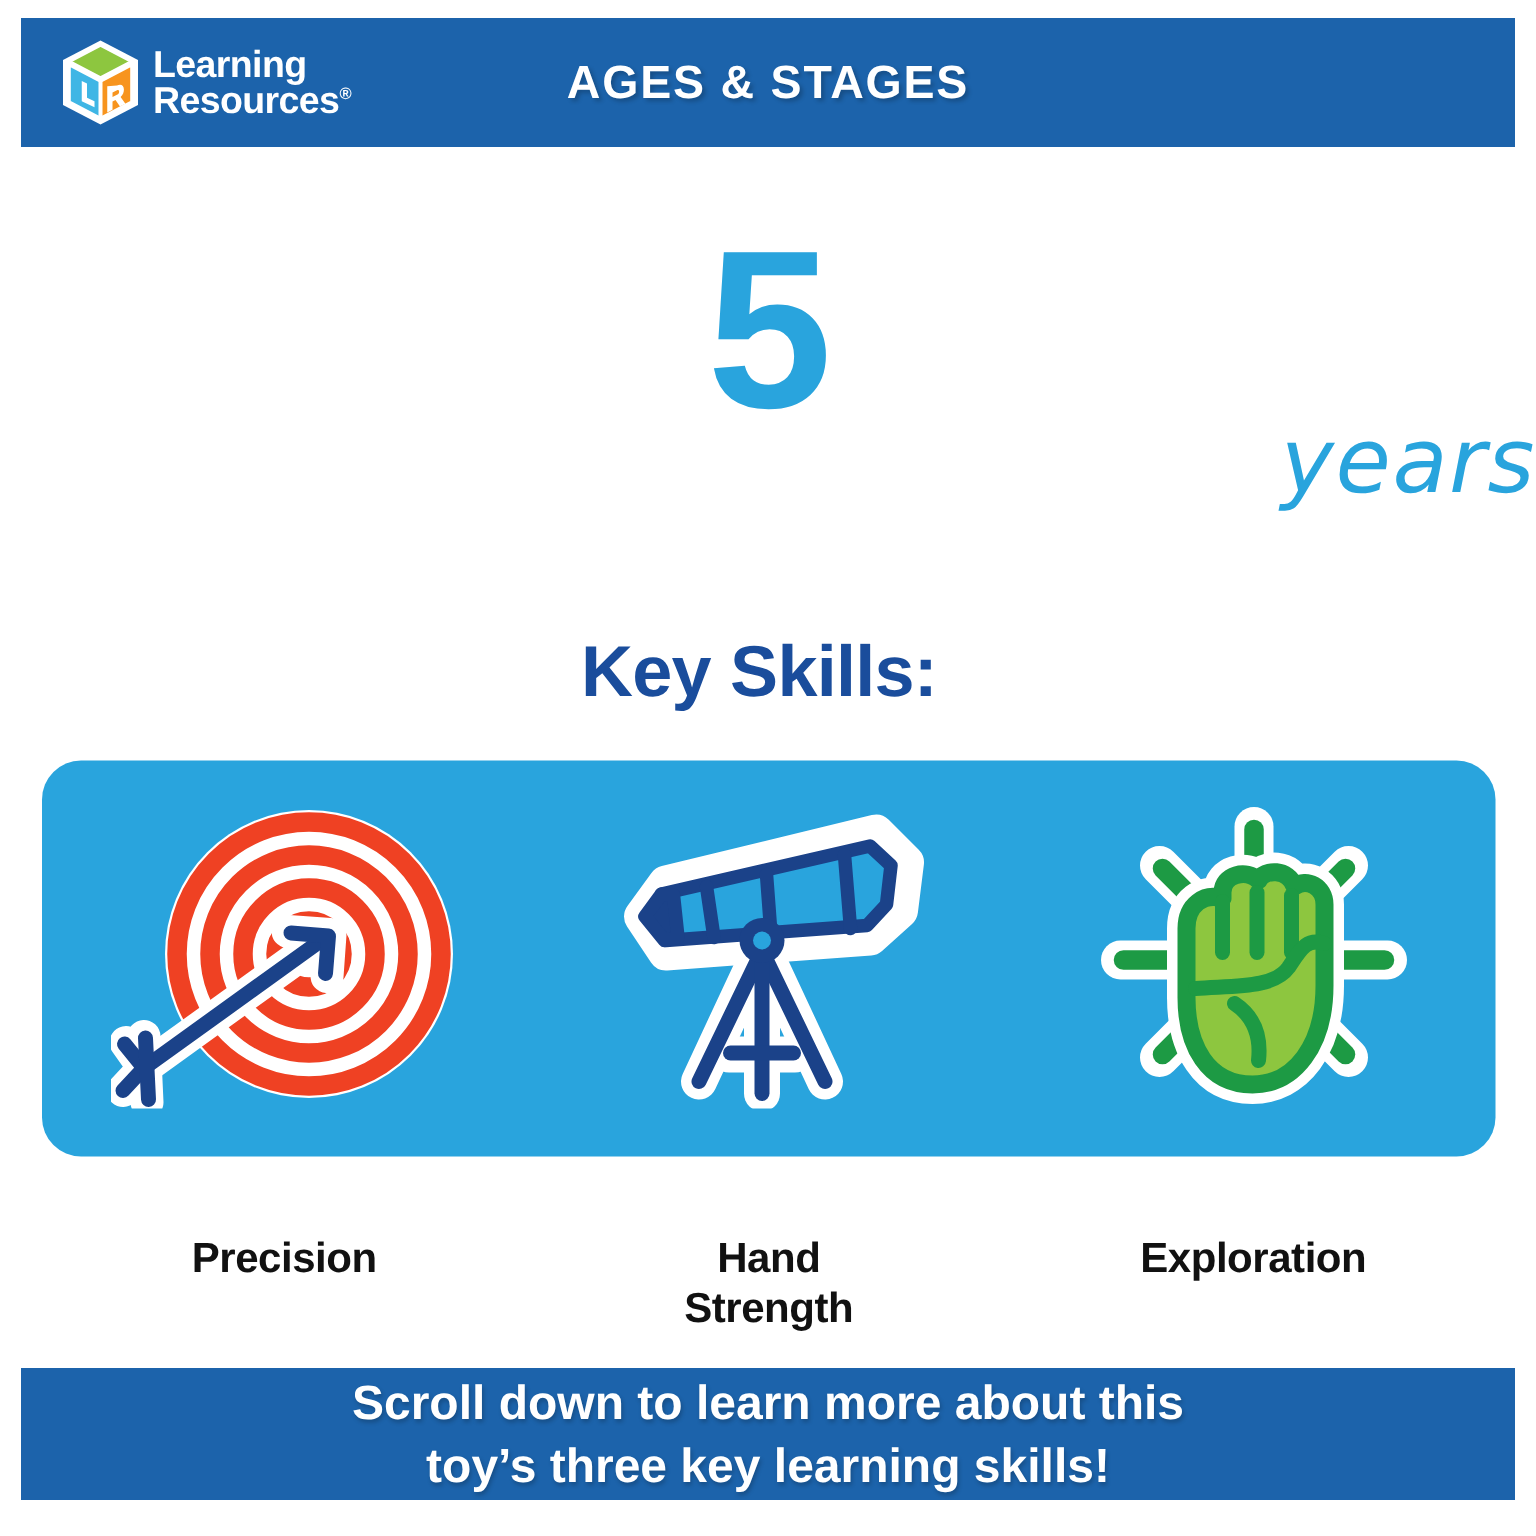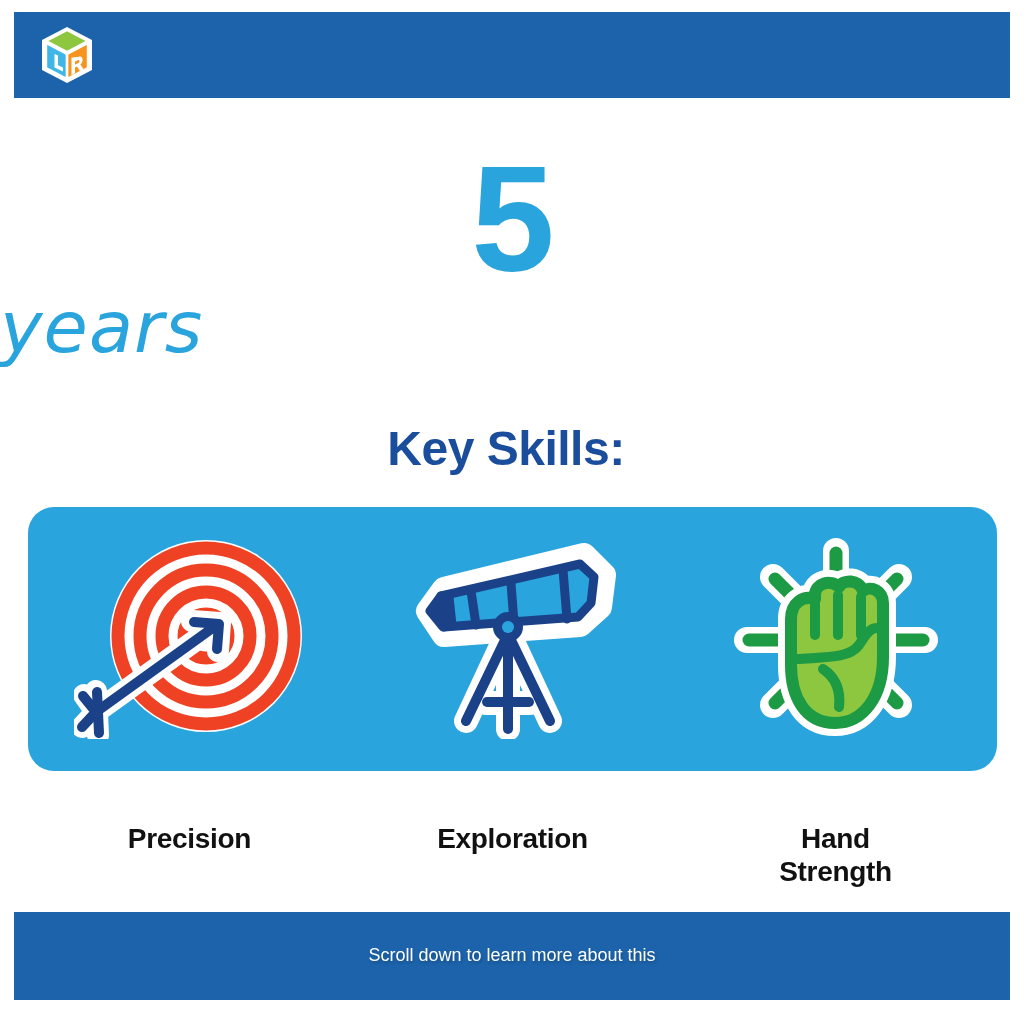--- a/index.html
+++ b/index.html
@@ -79,29 +79,28 @@
     line-height: 1;
     font-weight: bold;
     color: #29a4dd;
     letter-spacing: -2px;
   }
   .age-unit {
     position: absolute;
     left: 0;
     right: 0;
     top: 278px;
-    text-align: left;
-    font-size: 72px;
+    text-align: right;
+    font-size: 60px;
     line-height: 1;
     color: #29a4dd;
     font-family: "DejaVu Sans", sans-serif;
     font-style: italic;
     font-weight: 500;
     letter-spacing: 1px;
-    margin-top: 13px;
   }
   .key-skills {
     position: absolute;
     left: 0;
     right: 12px;
     top: 425px;
     text-align: center;
     font-size: 48px;
     line-height: 1;
     font-weight: bold;
@@ -161,23 +160,23 @@
     width: 996px;
     height: 88px;
     background: #1c63ab;
     display: flex;
     align-items: center;
     justify-content: center;
   }
   .footer-text {
     color: #ffffff;
     text-align: center;
-    font-size: 18px;
+    font-size: 32px;
     line-height: 1.32;
-    font-weight: normal;
+    font-weight: bold;
     text-shadow: 1px 2px 3px rgba(0,0,0,0.22);
   }
 </style>
 </head>
 <body>
 
 <div class="header-bar">
 
   <div class="logo-wrap">
     <span class="logo-cube">
@@ -193,22 +192,27 @@
 
         <polygon points="27,4 48,15 27,26 6,15" fill="none" stroke="#ffffff" stroke-width="2.4" stroke-linejoin="round"></polygon>
         <polygon points="6,17 27,28 27,53 6,42" fill="none" stroke="#ffffff" stroke-width="2.4" stroke-linejoin="round"></polygon>
         <polygon points="48,17 48,42 27,53 27,28" fill="none" stroke="#ffffff" stroke-width="2.4" stroke-linejoin="round"></polygon>
 
         <path d="M14.5 28 L14.5 41.5 L23 45.5 L23 41.5 L18 39.2 L18 29.6 Z" fill="#ffffff"></path>
 
         <path d="M31.5 31.5 L31.5 49 L35 47.2 L35 41.6 L37 40.6 L40 45 L43.6 43.2 L40.4 38.6 C42 37.2 42.6 35.4 42.6 33.6 C42.6 30.8 40.6 29.8 38 31 Z M35 35.6 L38 34.2 C39.1 33.7 39.4 34.3 39.4 35.1 C39.4 35.9 39.1 36.7 38 37.2 L35 38.6 Z" fill="#ffffff"></path>
       </svg>
     </span>
-  </div>
-
+    <span class="logo-text">
+      <span>Learning</span><br>
+      <span class="l2">Resources</span><span class="logo-reg">®</span>
+    </span>
+  </div>
+
+  <div class="header-title">AGES &amp; STAGES</div>
 </div>
 
 <div class="age-number">5</div>
 <div class="age-unit">years</div>
 <div class="key-skills">Key Skills:</div>
 
 <div class="skills-panel">
 
   <div class="skill-icon">
     <span>
@@ -313,24 +317,25 @@
           <path d="M66 122 C92 120 118 122 128 108 C136 96 140 88 152 92"></path>
           <path d="M92 132 C104 140 110 152 108 170"></path>
         </g>
       </svg>
     </span>
   </div>
 </div>
 
 <div class="labels-row">
   <div class="skill-label">Precision</div>
-  <div class="skill-label">Exploration</div>
   <div class="skill-label">
     <span>Hand</span><br>
     <span>Strength</span>
   </div>
+  <div class="skill-label">Exploration</div>
 </div>
 
 <div class="footer-bar">
   <div class="footer-text">
     <span>Scroll down to learn more about this</span><br>
+    <span>toy’s three key learning skills!</span>
   </div>
 </div>
 
 </body></html>

